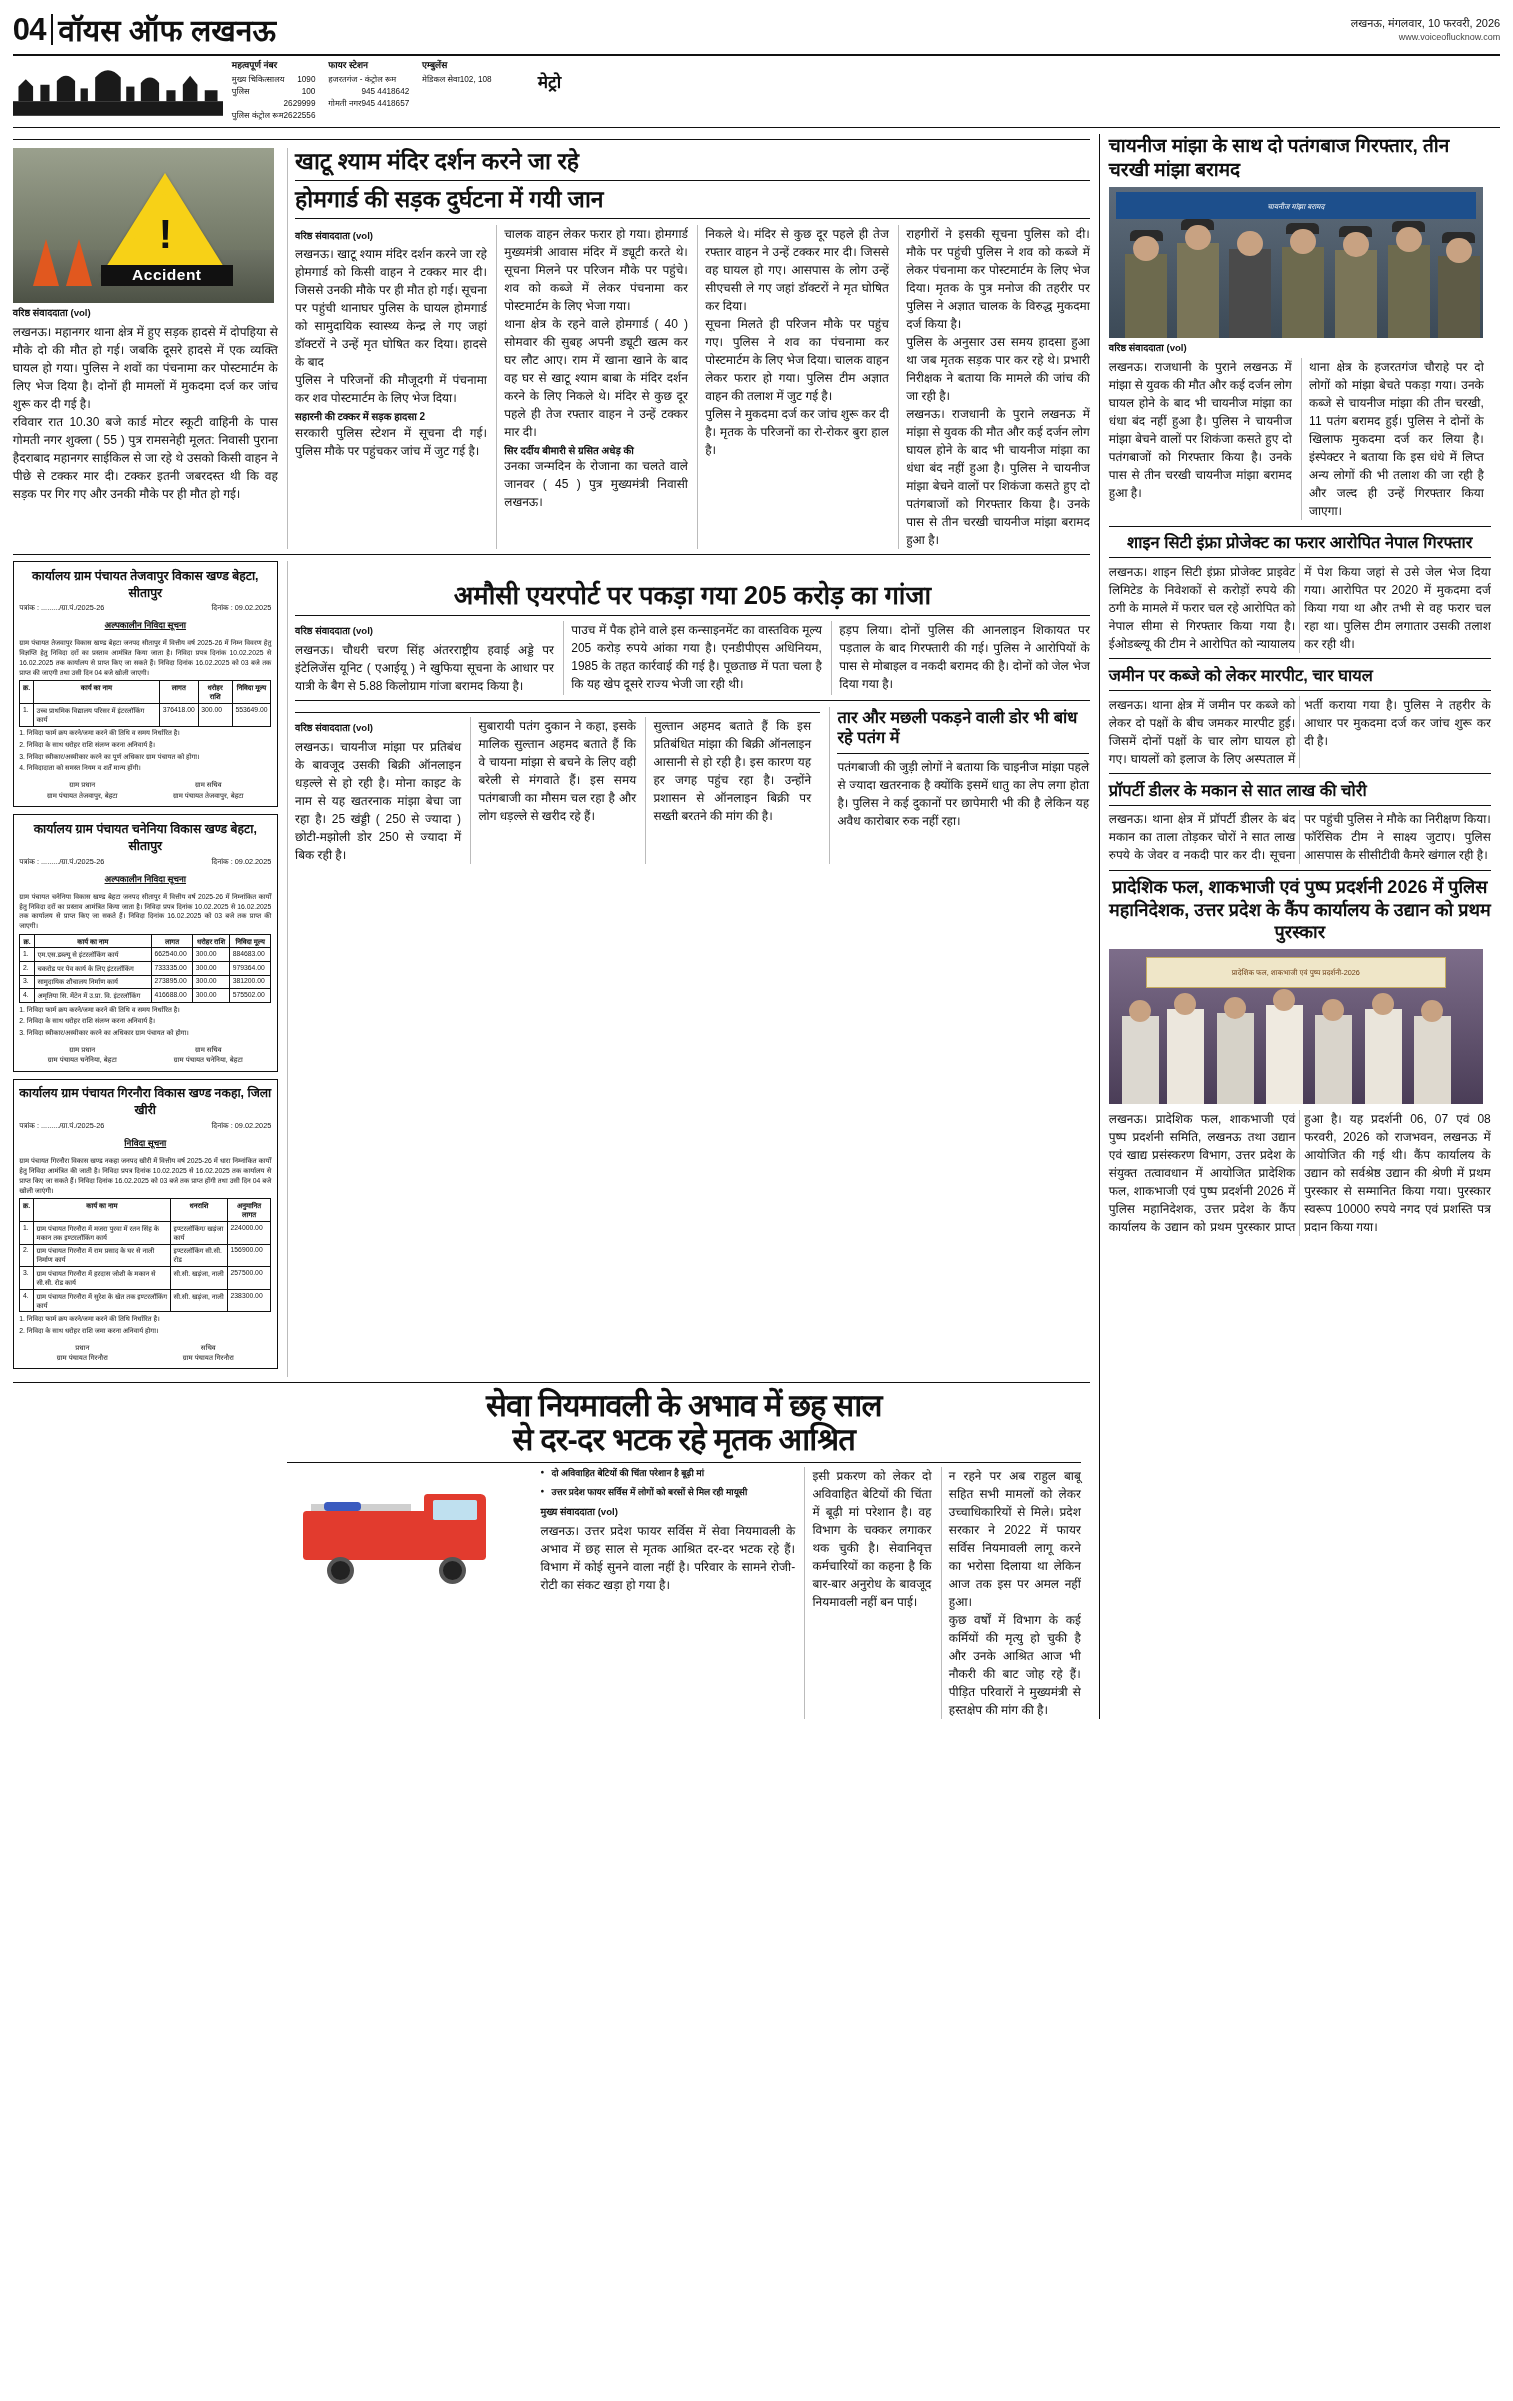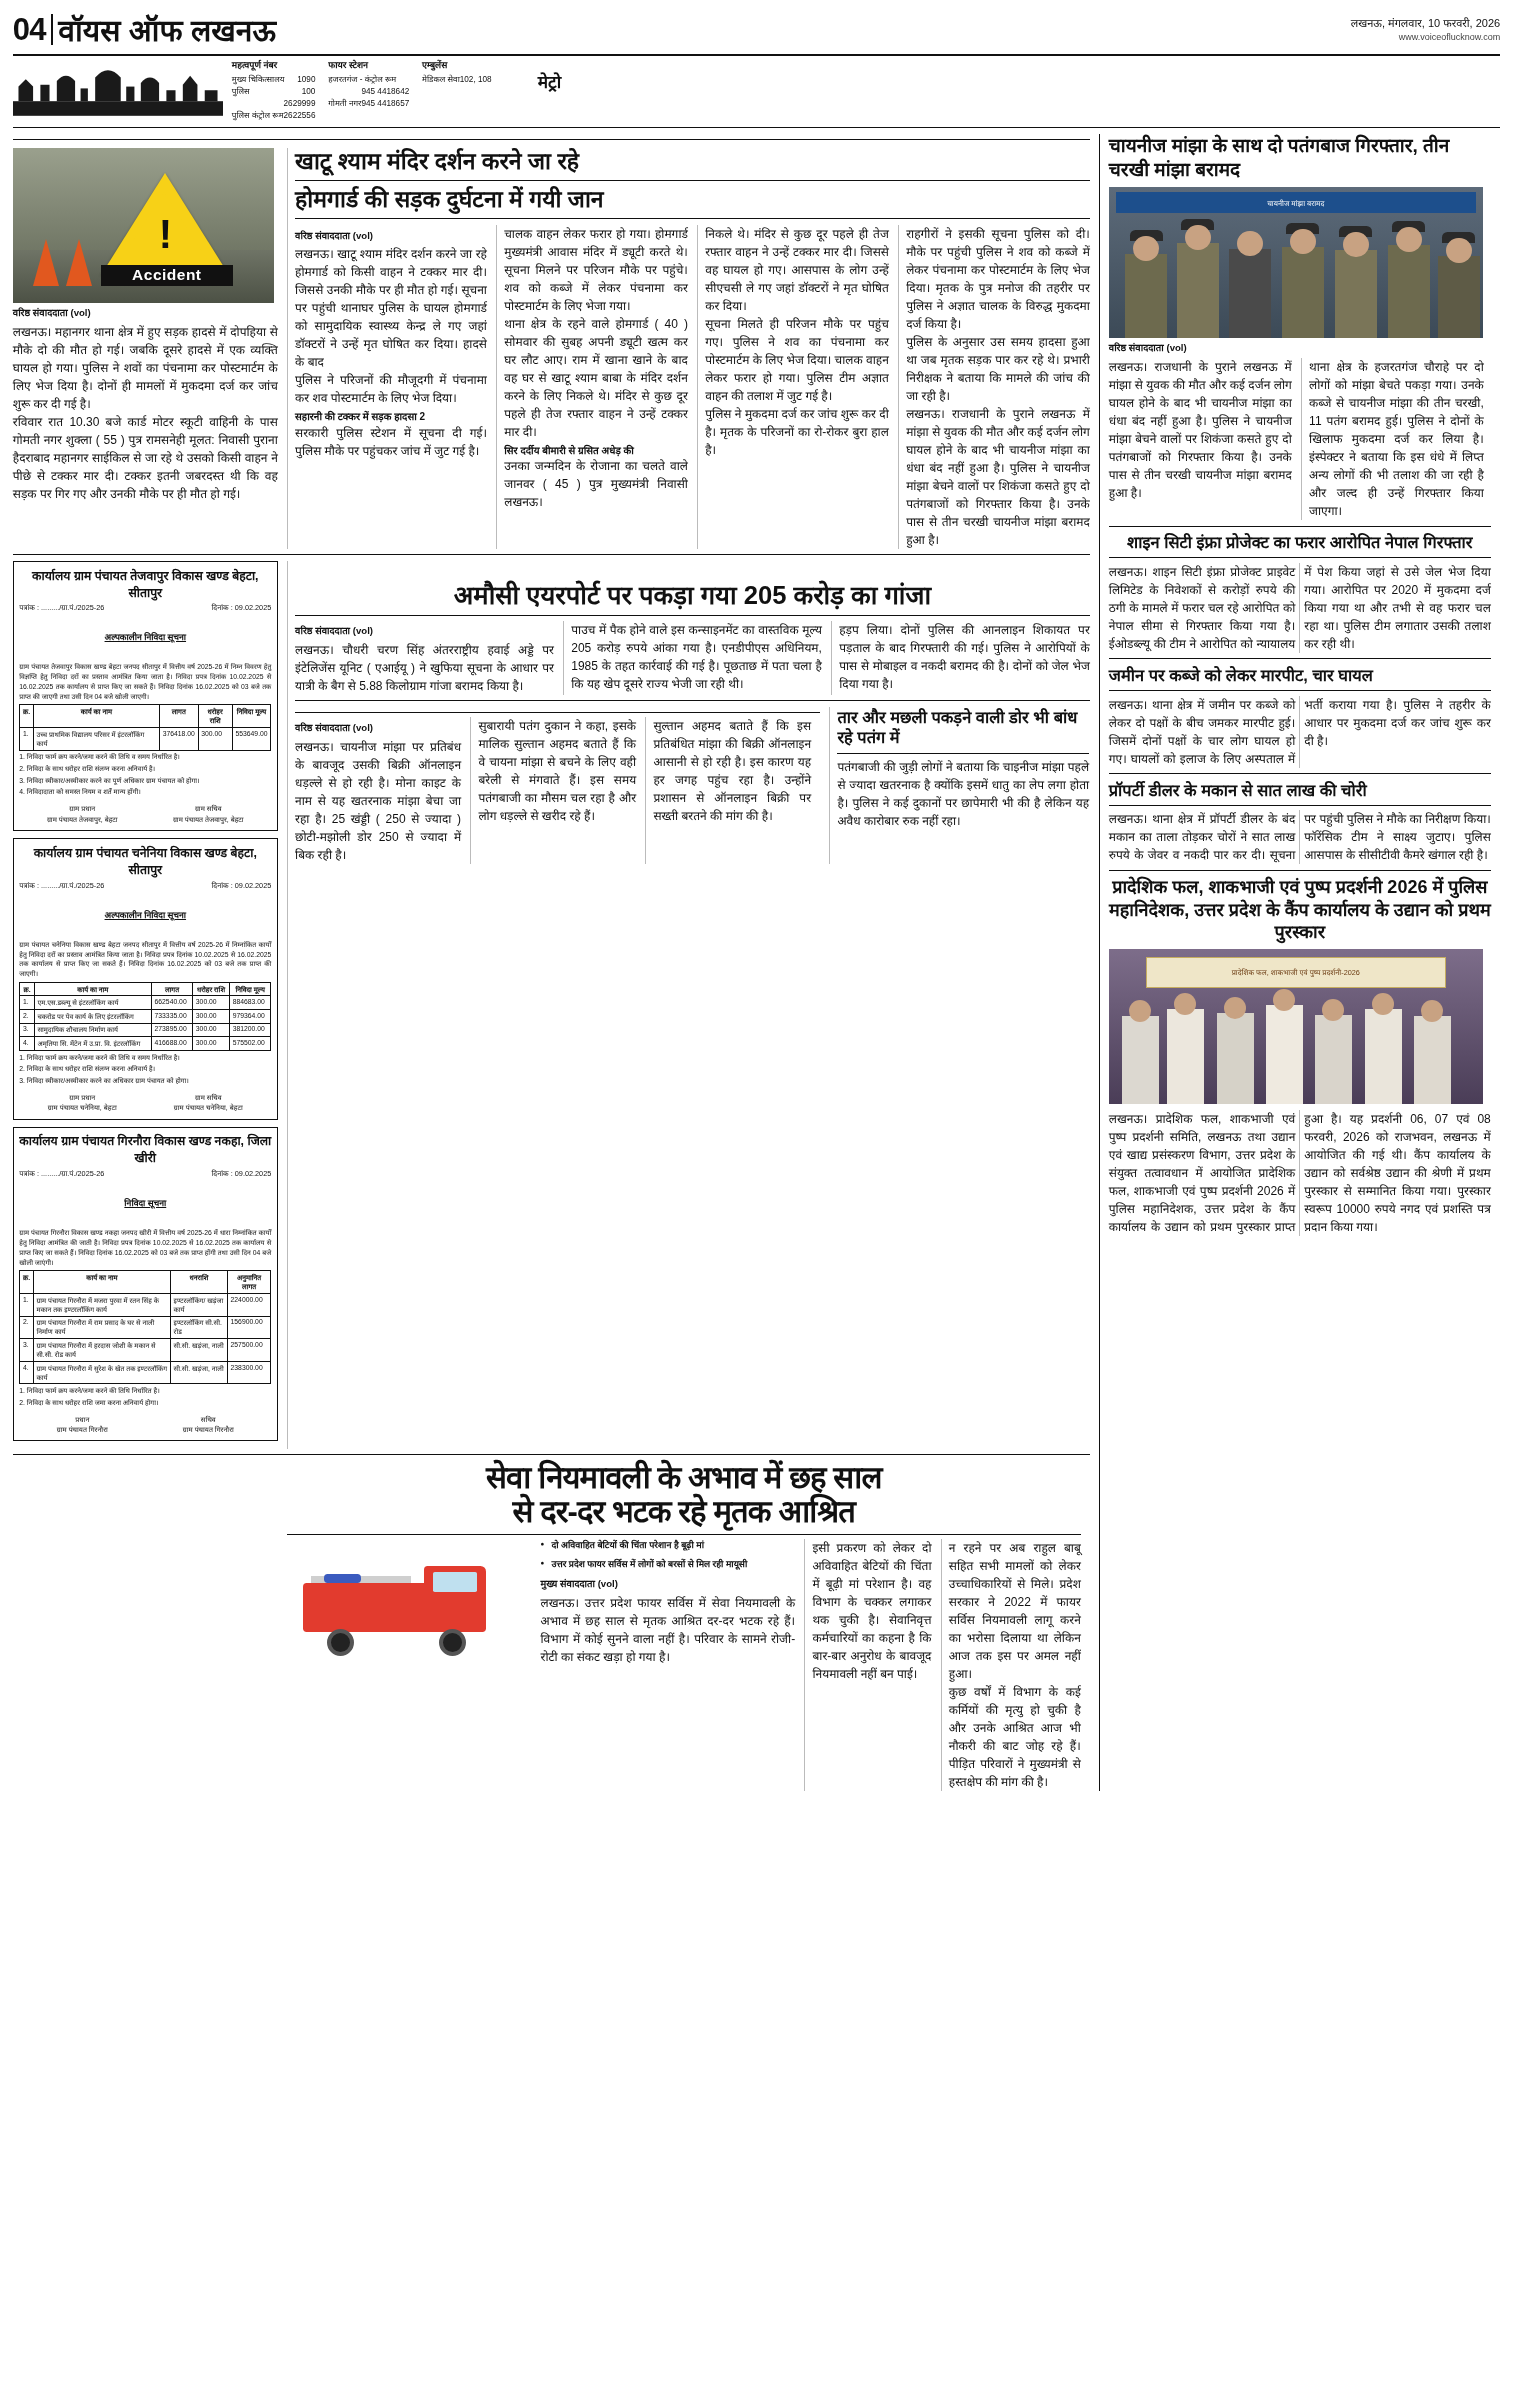--- a/index.html
+++ b/index.html
@@ -55,35 +55,35 @@
   .cone.c2 { left:53px; }
 
   .sub-head { font-size:23px; font-weight:bold; line-height:1.2; }
   .hl-underline { border-bottom:1.8px solid #111; padding-bottom:4.6px; margin-bottom:5.5px; }
 
   .cols2 { column-count:2; column-gap:9px; column-rule:0.9px solid #bbb; }
 
   
   .r-head { font-size:19px; font-weight:bold; line-height:1.25; }
   .kite-photo { width:374px; height:151px; background:linear-gradient(180deg,#5d6b7a 0%,#3c4a57 100%); position:relative; overflow:hidden; margin-top:5.5px; }
-  .kp-banner { position:absolute; top:5.5px; left:7.3px; right:7.3px; height:21px; background:#1d4f8c; color:#fff; font-size:7.3px; display:flex; align-items:center; justify-content:center; }
+  .kp-banner { position:absolute; top:5.5px; left:7.3px; right:7.3px; height:27px; background:#1d4f8c; color:#fff; font-size:7.3px; display:flex; align-items:center; justify-content:center;font-style:italic; }
   .cop { position:absolute; bottom:0; width:42px; background:#6d6a4e; }
   .cop .head { position:absolute; top:-18px; left:8.2px; width:25.6px; height:25.6px; border-radius:50%; background:#c8a282; }
   .cop .cap { position:absolute; top:-24px; left:4.6px; width:33px; height:11px; border-radius:5.5px 5.5px 0 0; background:#2a2a2a; }
 
   .award-photo { width:374px; height:155px; background:linear-gradient(180deg,#7d6d8a 0%,#4a3d57 100%); position:relative; overflow:hidden; margin-top:5.5px; }
   .aw-banner { position:absolute; top:7.3px; left:37px; right:37px; height:31px; background:#efe6c8; border:1.8px solid #c6ad5f; font-size:7.3px; color:#6b3b12; display:flex; align-items:center; justify-content:center; text-align:center; padding:1.8px; }
   .aw-person { position:absolute; bottom:0; width:37px; background:#dcd8d0; }
   .aw-person .head { position:absolute; top:-16.4px; left:7.3px; width:22px; height:22px; border-radius:50%; background:#c8a282; }
 
   
   .notice { border:0.9px solid #111; padding:4.6px 5.5px; margin-bottom:7.3px; }
   .notice h3 { margin:0; font-size:12.3px; font-weight:bold; text-align:center; }
   .notice .subline { font-size:7.3px; display:flex; justify-content:space-between; margin-top:1.8px; }
-  .notice .centerline { font-size:8.7px; font-weight:bold; text-align:center; margin:19px 0; text-decoration:underline; }
+  .notice .centerline { font-size:8.7px; font-weight:bold; text-align:center; margin:7px 0; text-decoration:underline; }
   .notice p { font-size:6.8px; line-height:1.45; margin:1.8px 0; text-align:justify; }
   table.nt { width:100%; border-collapse:collapse; font-size:6.8px; margin-top:2.7px; }
   table.nt th, table.nt td { border:0.9px solid #111; padding:1.8px 2.7px; vertical-align:top; }
   table.nt th { font-weight:bold; text-align:center; }
   .sigrow { display:flex; justify-content:space-between; font-size:7px; margin-top:7.3px; text-align:center; }
   .sigrow div { flex:1; line-height:1.5; }
 
   
   .truck-box { width:237px; height:137px; position:relative; }
   .tb-body { position:absolute; left:16.4px; top:44px; width:183px; height:49px; background:#e23b2e; border-radius:3.7px; }

